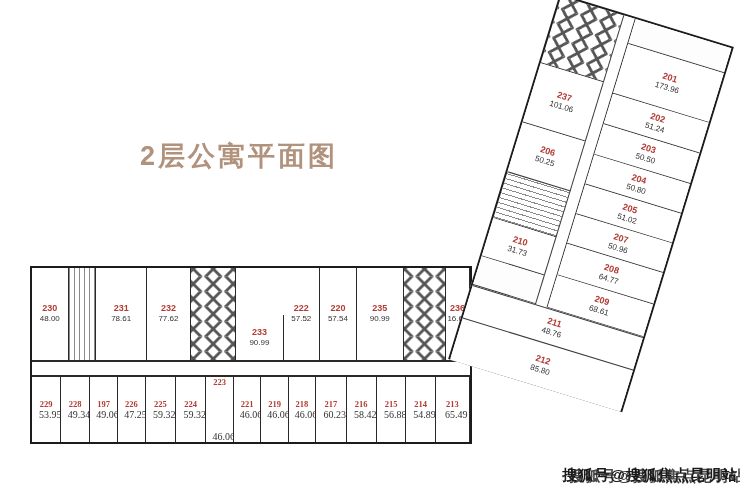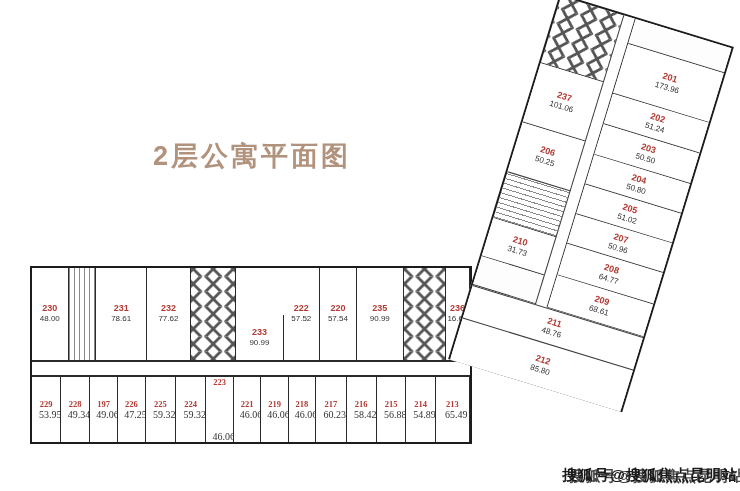--- a/index.html
+++ b/index.html
@@ -1,21 +1,21 @@
 <!DOCTYPE html>
 <html><head>
 <meta charset="utf-8">
 <style>
   * { margin:0; padding:0; box-sizing:border-box; }
   html,body { width:740px; height:491px; background:#fff; overflow:hidden;
               font-family:"Liberation Sans", sans-serif; }
   #stage { position:relative; width:740px; height:491px; background:#ffffff; }
 
   
-  .plan-title { position:absolute; left:153px; top:138px; font-size:27px; font-weight:bold;
+  .plan-title { position:absolute; left:140px; top:138px; font-size:27px; font-weight:bold;
                 letter-spacing:3px; color:#b1927c; }
 
   
   .cell { position:relative; border:1px solid #3a3a3a; background:#fff;
           display:flex; flex-direction:column; align-items:center; justify-content:center;
           overflow:hidden; }
   .cell .num  { color:#b23b34; font-weight:bold; font-size:9px; line-height:11px; }
   .cell .area { color:#333; font-size:8px; line-height:10px; }
 
   .k-stairs { background:repeating-linear-gradient(90deg, #8a8a8a 0 1px, transparent 1px 5px); }

